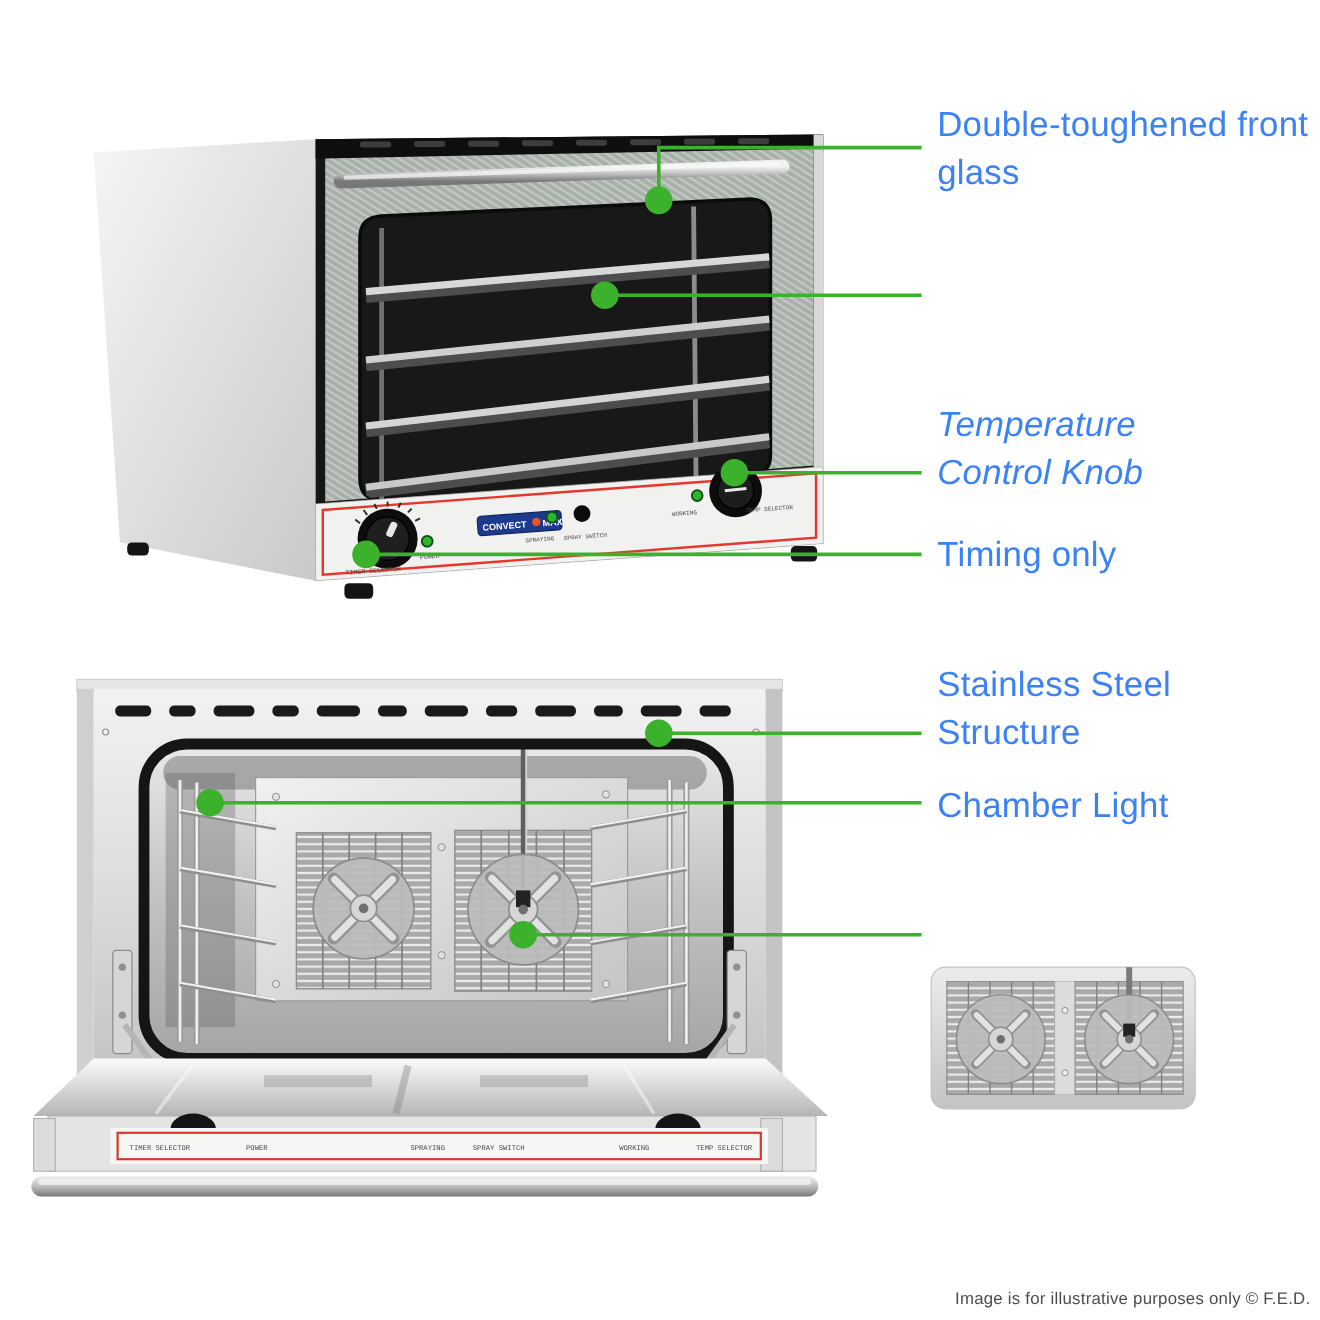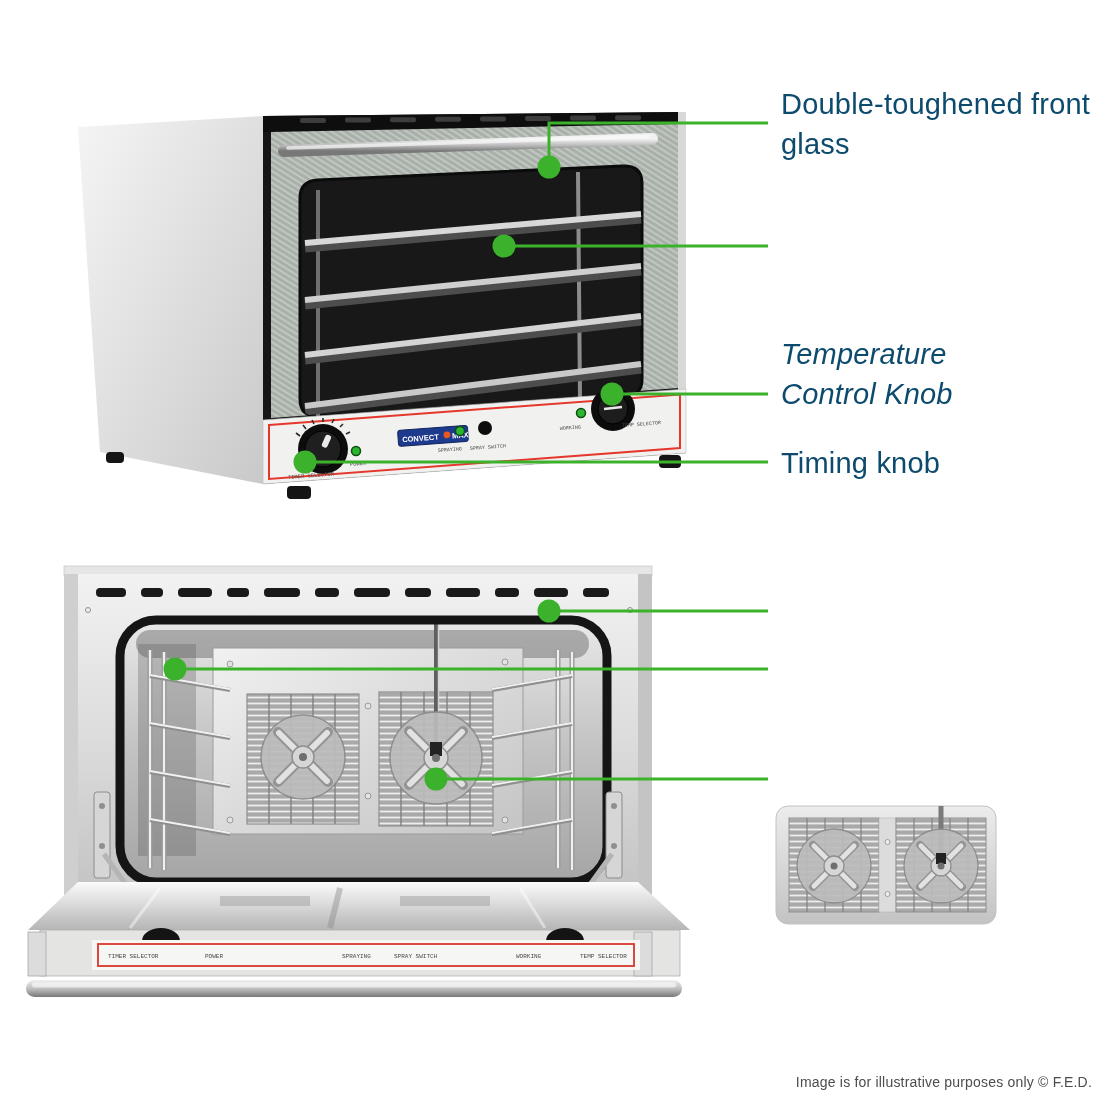--- a/index.html
+++ b/index.html
@@ -4,21 +4,21 @@
 <style>
   html,body { margin:0; padding:0; background:#ffffff; }
   .stage {
     position:relative; width:1100px; height:1100px; background:#ffffff;
     font-family:"Liberation Sans", sans-serif; overflow:hidden;
   }
   .art { position:absolute; left:0; top:0; width:1100px; height:1100px; }
   .callout-label {
     position:absolute; left:781px;
     font-size:29px; line-height:40px; font-weight:500;
-    letter-spacing:0.2px; color:#0c4a6e;
+    letter-spacing:0.2px; color:#3b82f6;
   }
   #c1 { top:84px;  width:312px; }
   #c2 { top:209px; width:252px; }
   #c3 { top:334px; width:262px;font-style:italic; }
   #c4 { top:443px; width:300px; }
   #c5 { top:551px; width:272px; }
   #c6 { top:652px; width:300px; }
   #c7 { top:759px; width:300px; }
   .footer-note {
     position:absolute; right:8px; bottom:10px;
@@ -390,17 +390,19 @@
     <circle cx="612" cy="394" r="11.5"></circle>
     <circle cx="305" cy="462" r="11.5"></circle>
     <circle cx="549" cy="611" r="11.5"></circle>
     <circle cx="175" cy="669" r="11.5"></circle>
     <circle cx="436" cy="779" r="11.5"></circle>
   </g>
 </svg>
 
 <div class="callout-label" id="c1">Double-toughened front glass</div>
 <div class="callout-label" id="c3">Temperature Control Knob</div>
-<div class="callout-label" id="c4">Timing knob</div>
+<div class="callout-label" id="c4">Timing only</div>
+<div class="callout-label" id="c5">Stainless Steel Structure</div>
+<div class="callout-label" id="c6">Chamber Light</div>
 
 <div class="footer-note">Image is for illustrative purposes only  © F.E.D.</div>
 
 </div>
 
 </body></html>

